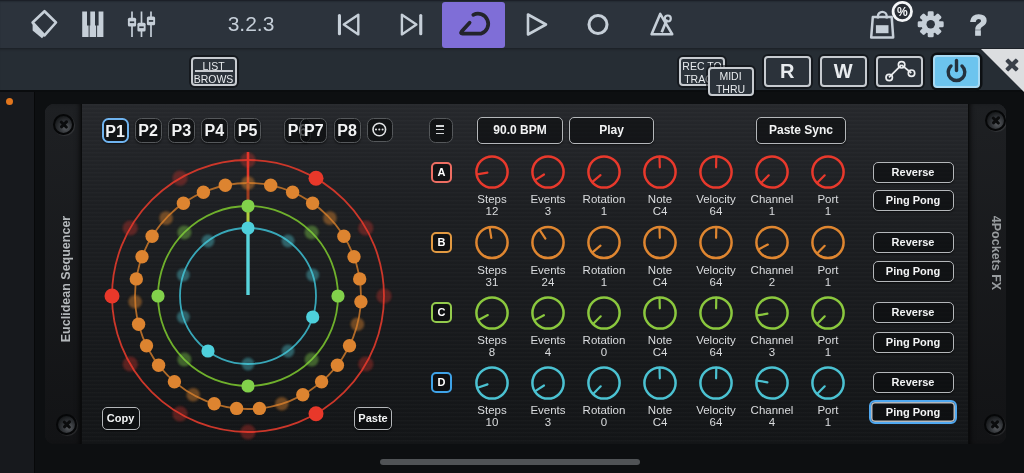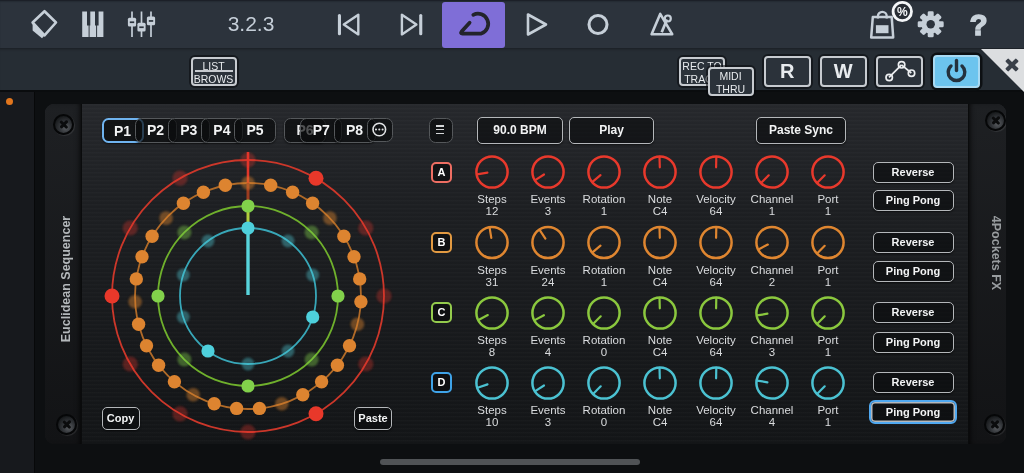--- a/index.html
+++ b/index.html
@@ -23,22 +23,22 @@
   overflow:hidden; }
 #railL { position:absolute; left:0; top:0; width:37px; height:340px; background:linear-gradient(180deg, #1e2023, #121315); border-right:1px solid #0a0b0c; box-shadow:inset -4px 0 6px -4px #000; }
 #railR { position:absolute; left:923px; top:0; width:38px; height:340px; background:linear-gradient(180deg, #1e2023, #121315); border-left:1px solid #0a0b0c; box-shadow:inset 4px 0 6px -4px #000; }
 .screw { position:absolute; width:21px; height:21px; border-radius:50%; border:2px solid #060708;
   background:radial-gradient(circle at 62% 68%, #5a5d61 0%, #303337 40%, #17191b 75%);
   box-shadow:1px 1px 1px rgba(255,255,255,0.10); }
 .screw i { position:absolute; left:3.8px; top:7.2px; width:9.5px; height:2.7px; background:#0b0c0d; border-radius:1.3px; }
 .screw .s1 { transform:rotate(45deg); }
 .screw .s2 { transform:rotate(-45deg); }
 
-.pnum { position:absolute; top:13.5px; width:42px; height:25.5px; border:1.5px solid #55585b; border-radius:6.5px;
-  background:rgba(10,11,13,0.7); color:#f2f3f4; font-size:14px; font-weight:bold; text-align:center; line-height:23px; box-shadow:0 1px 2px rgba(0,0,0,0.6); }
+.pnum { position:absolute; top:13.5px; width:27px; height:25.5px; border:1.5px solid #55585b; border-radius:6.5px;
+  background:rgba(10,11,13,0.7); color:#f2f3f4; font-size:16px; font-weight:bold; text-align:center; line-height:23px; box-shadow:0 1px 2px rgba(0,0,0,0.6); }
 .pnum.on { border:2px solid #6fb3ef; }
 .dots3 { position:absolute; left:321.7px; top:14.3px; width:26.2px; height:24px; border:1.5px solid #55585b; border-radius:6.5px;
   background:rgba(10,11,13,0.7); }
 .menu3 { position:absolute; left:383.5px; top:14px; width:24px; height:24.5px; border:1.5px solid #55585b; border-radius:6.5px;
   background:rgba(10,11,13,0.7); }
 .menu3 i { position:absolute; left:6.4px; width:8.4px; height:1.5px; background:#d4d6d8; }
 .tbtn { position:absolute; top:13px; height:27px; border:1.5px solid #b4b7ba; border-radius:5px;
   background:rgba(10,11,13,0.6); color:#f2f3f4; font-size:12px; font-weight:bold; text-align:center; line-height:24px; box-shadow:0 1px 2px rgba(0,0,0,0.6); }
 .letter { position:absolute; left:386px; width:21px; height:21px; border:2px solid; border-radius:5px;
   background:rgba(10,11,13,0.7); color:#fff; font-size:11px; font-weight:bold; text-align:center; line-height:17.5px; }

